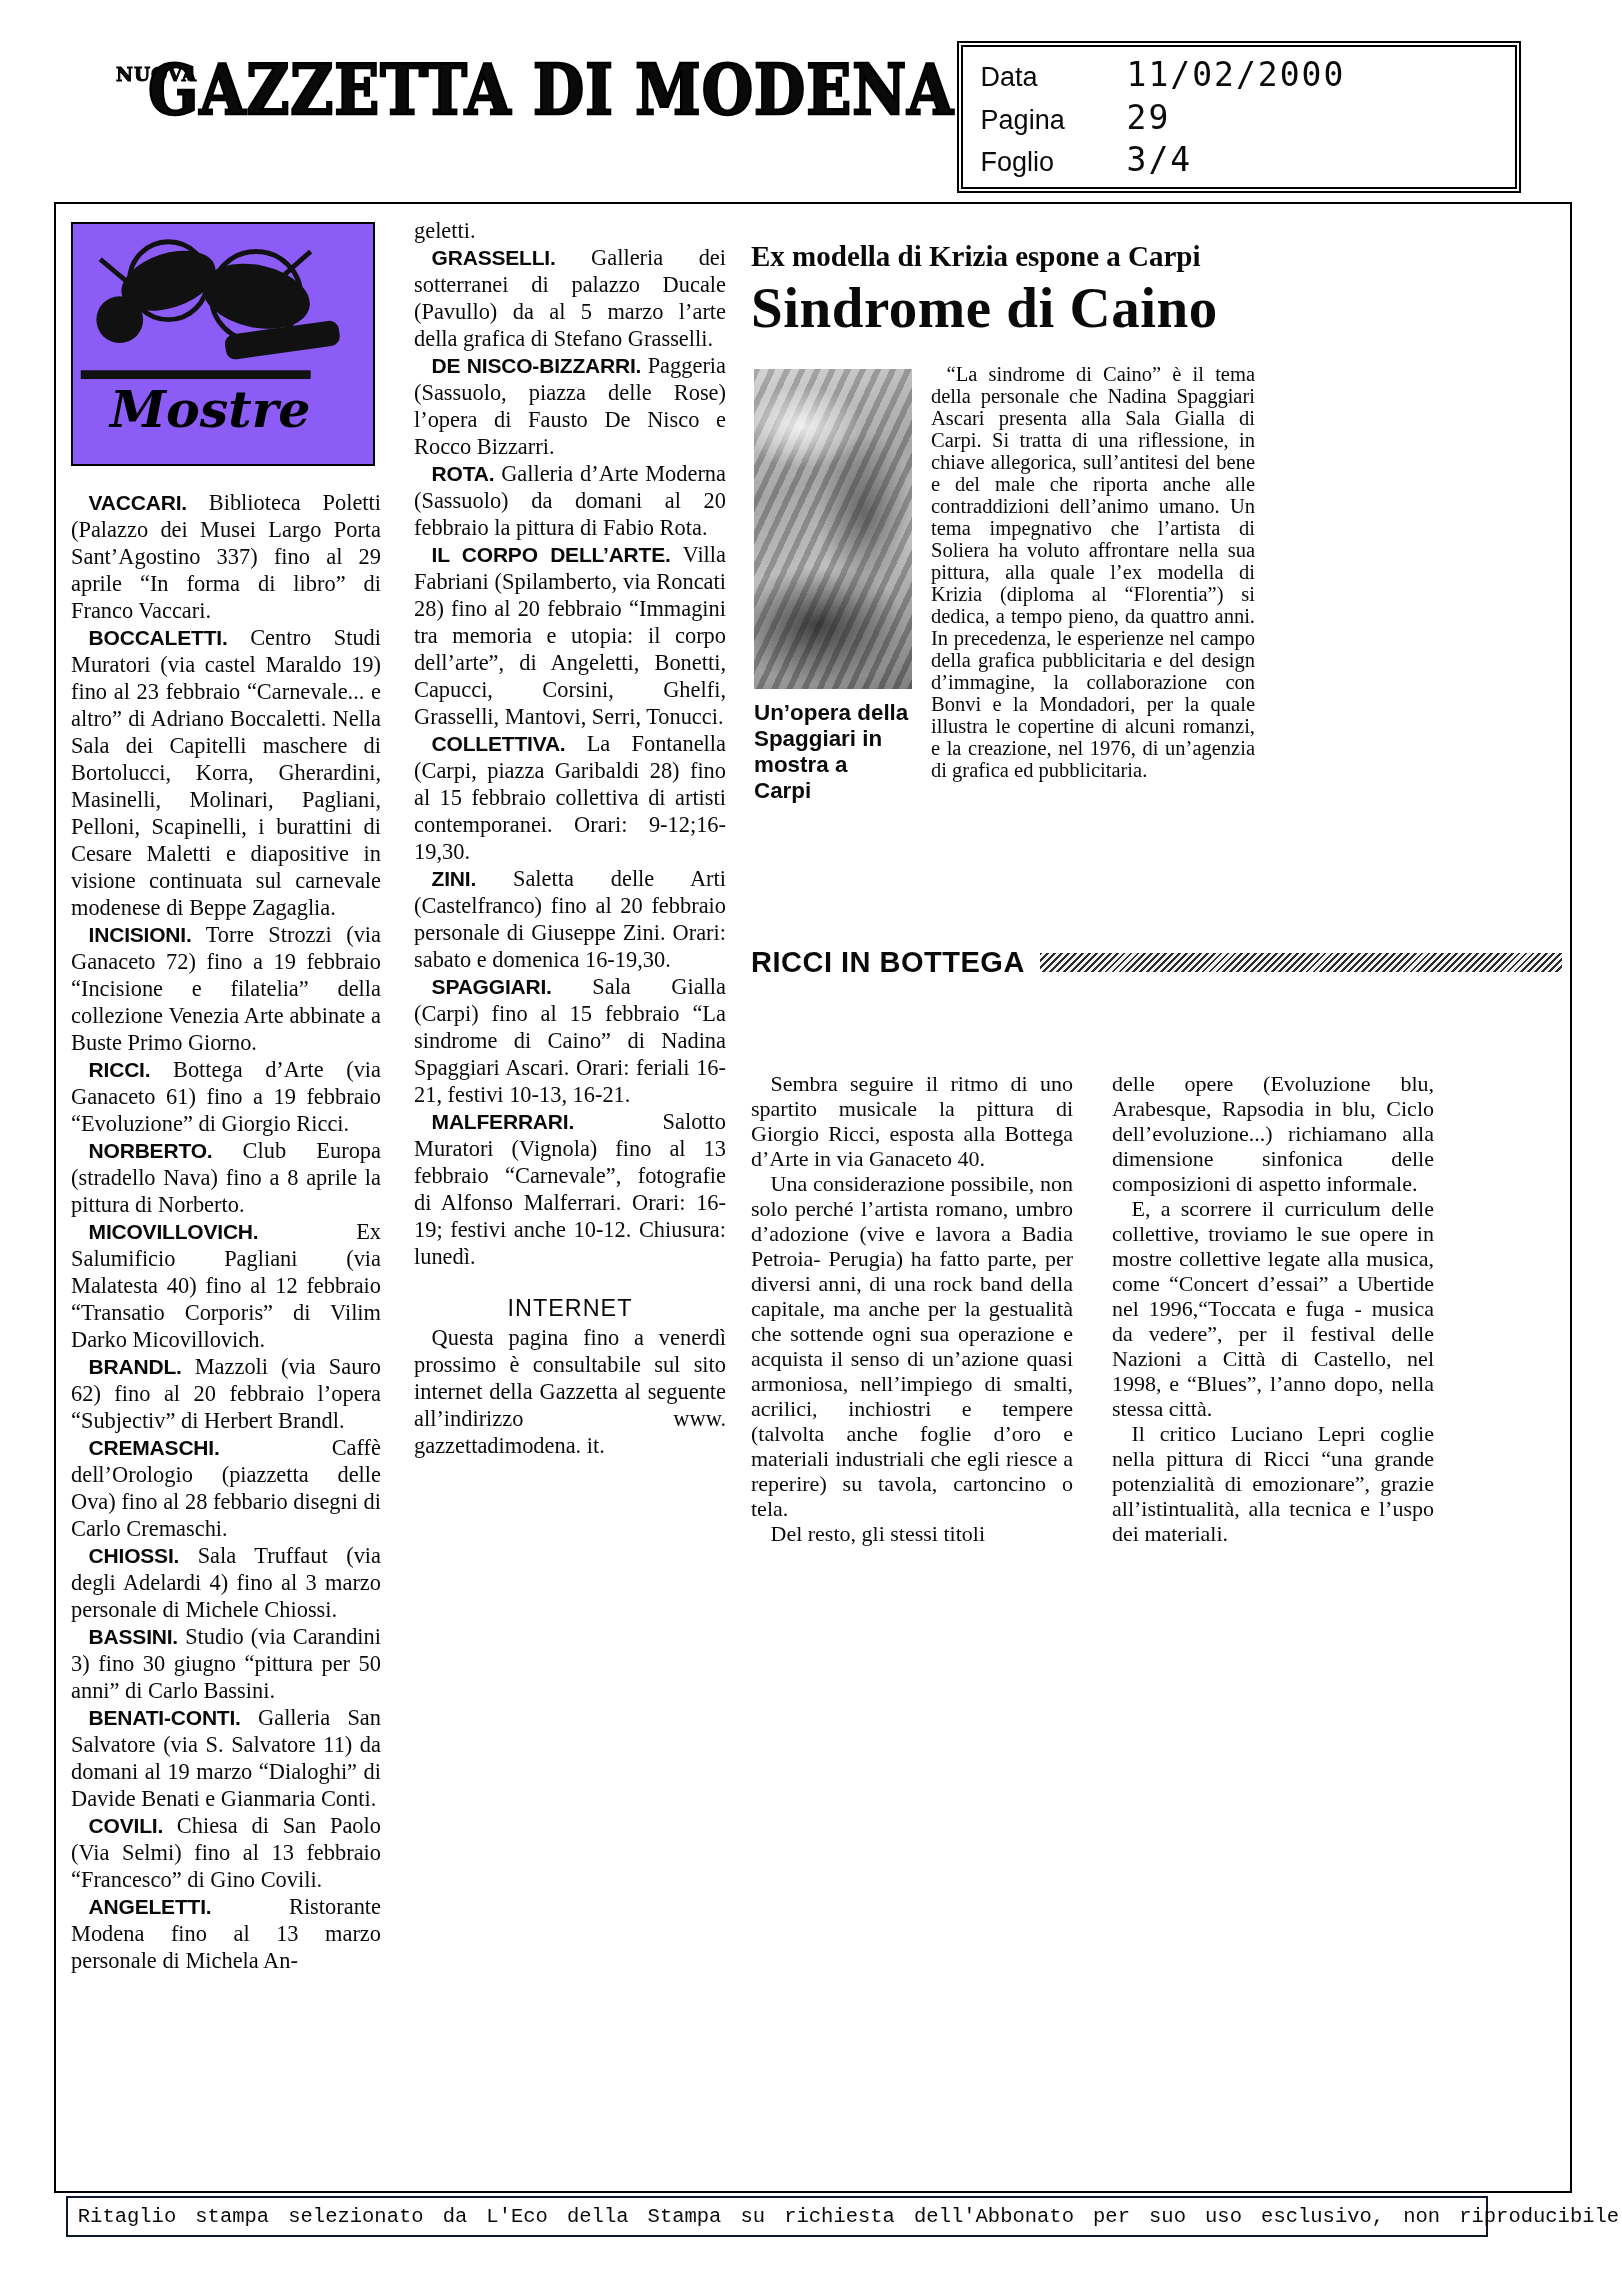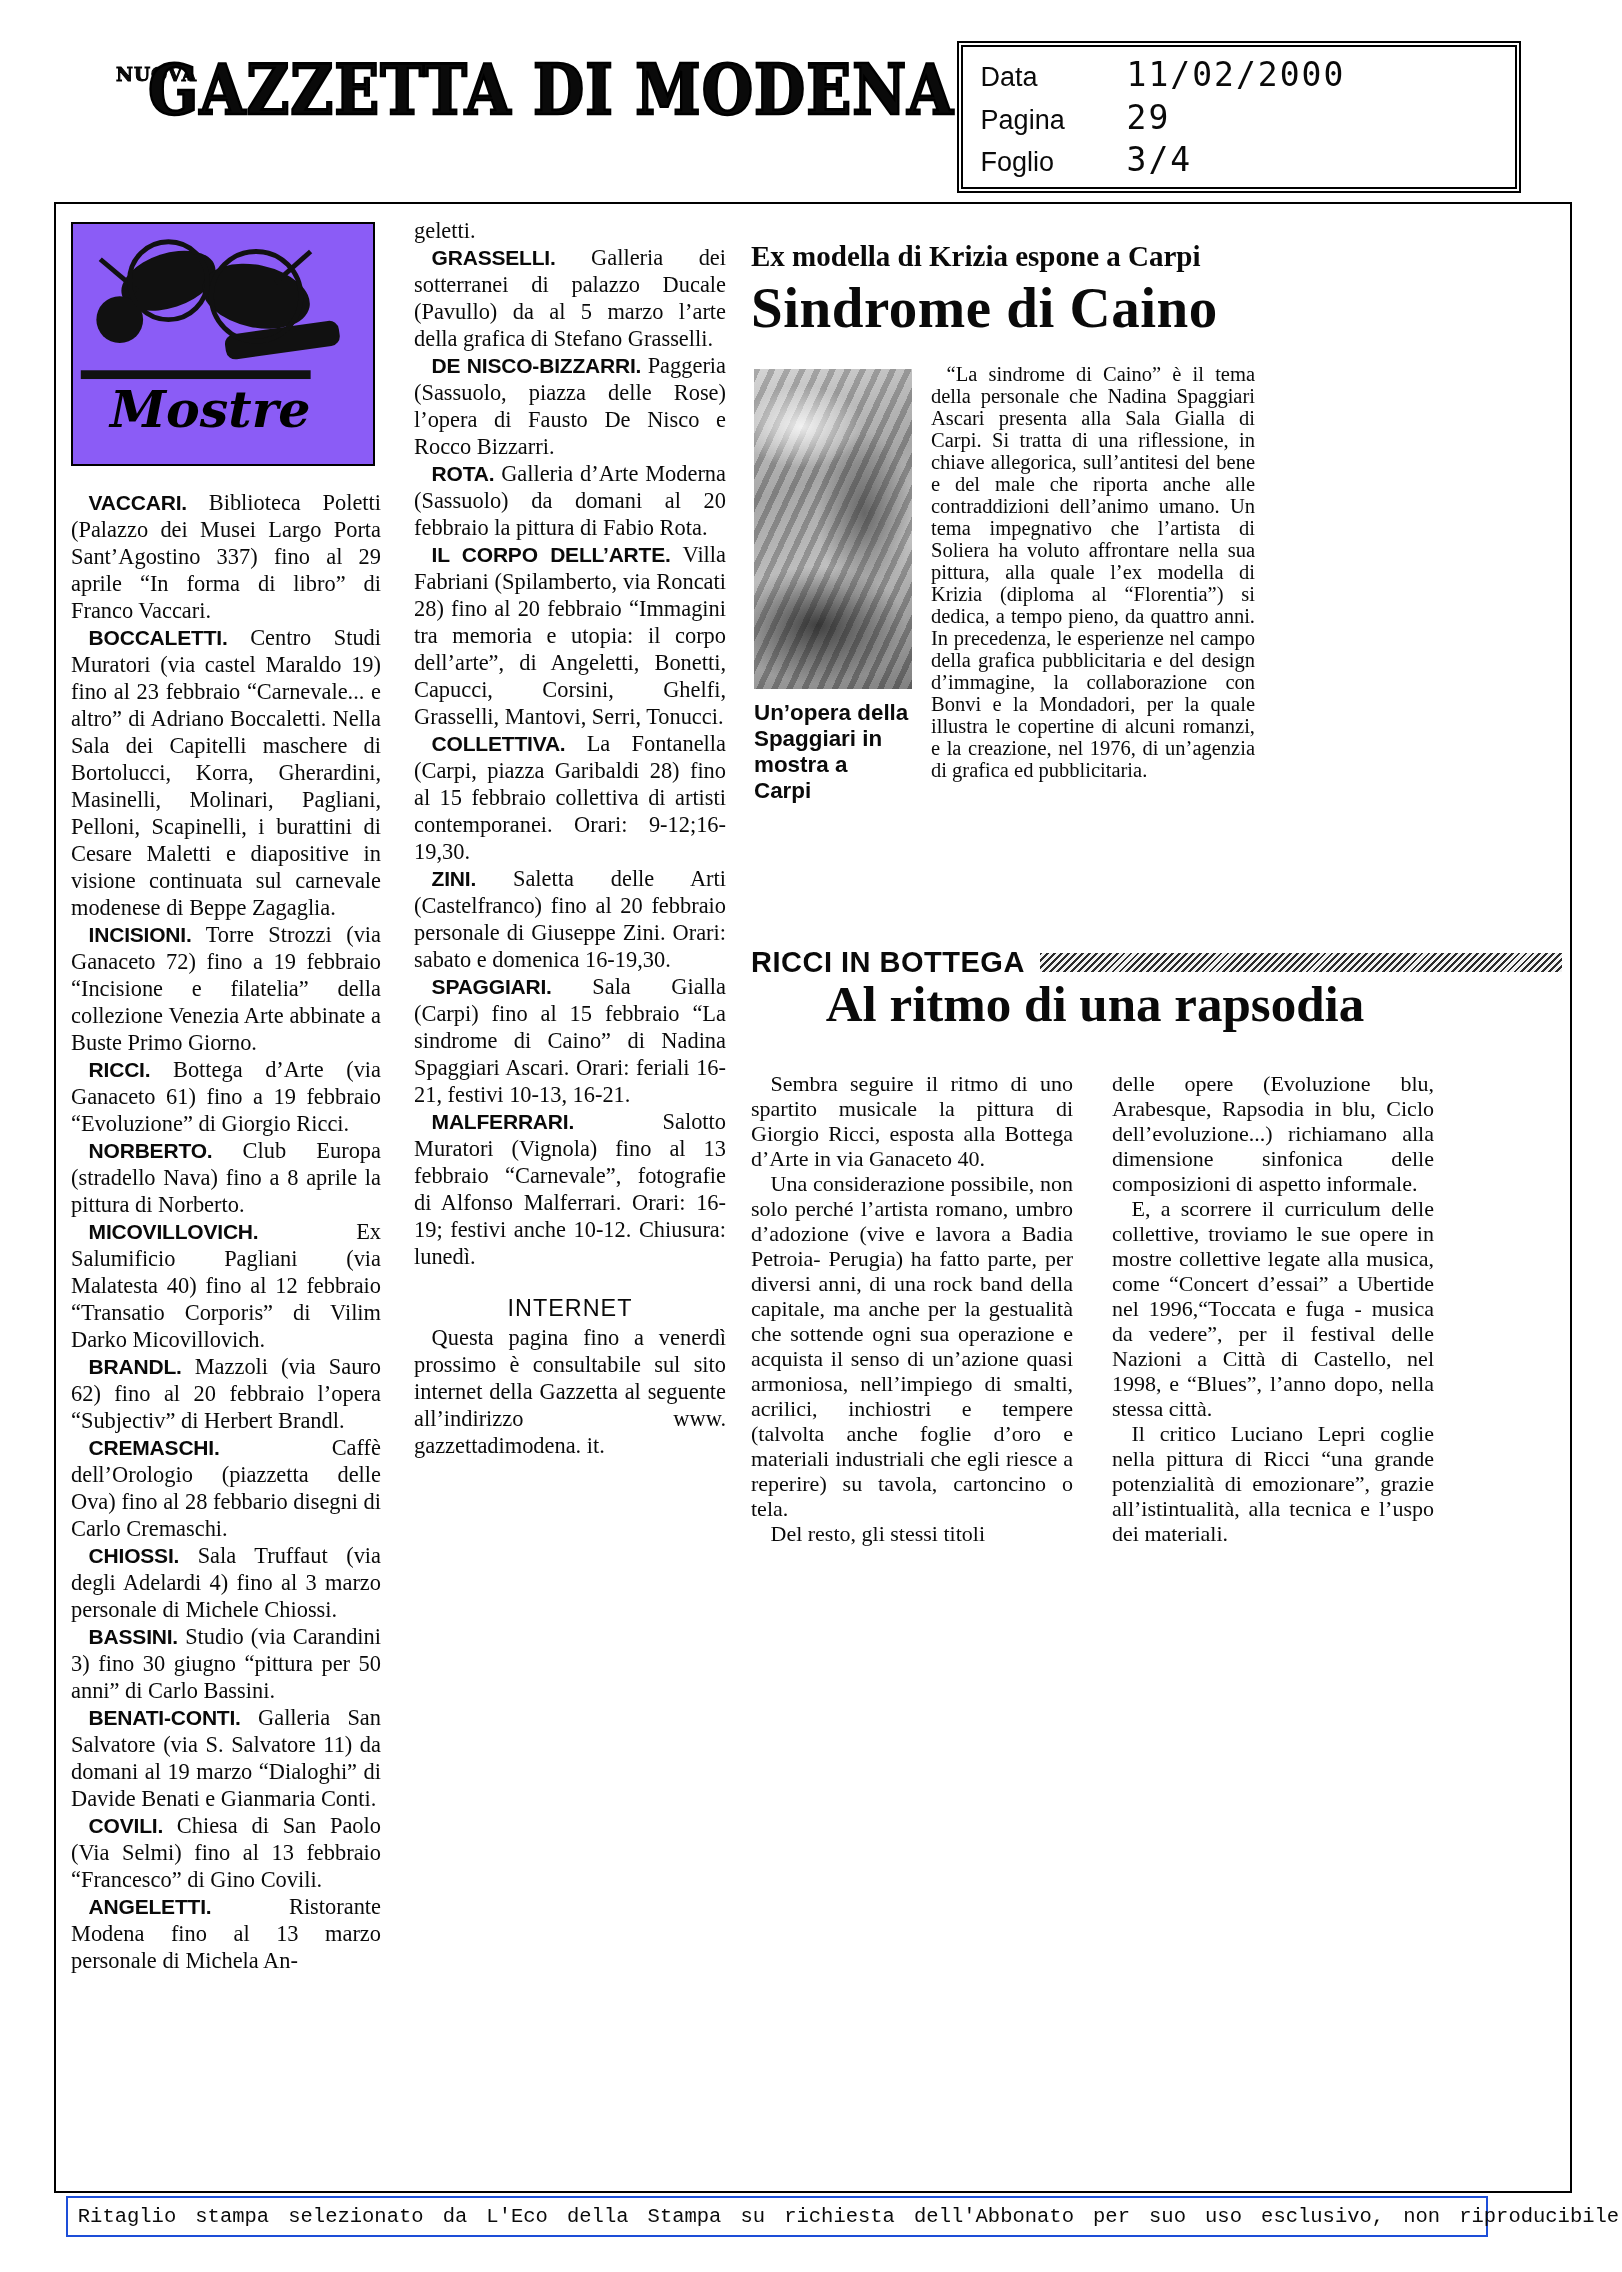--- a/index.html
+++ b/index.html
@@ -63,21 +63,21 @@
   .ricci-headline{position:absolute;left:751px;top:975px;width:688px;text-align:center;
         font-weight:bold;font-size:51px;}
   .ricci-colA{position:absolute;left:751px;top:1071px;width:322px;}
   .ricci-colB{position:absolute;left:1112px;top:1071px;width:322px;}
   .ricci-col{font-size:22px;line-height:25px;text-align:justify;hyphens:auto;}
   .ricci-col p{margin:0;text-indent:19.5px;}
   .ricci-col p.noindent{text-indent:0;}
 
   
   .footer{position:absolute;left:66px;top:2196px;width:1422px;height:41px;box-sizing:border-box;
-        border:2px solid #1d4ed8;display:flex;align-items:center;padding:0 9.8px;
+        border:2px solid #0f172a;display:flex;align-items:center;padding:0 9.8px;
         font-family:"Liberation Mono",monospace;font-size:20.5px;word-spacing:6.8px;white-space:nowrap;}
 </style>
 </head>
 <body>
 
 <div class="page">
 
   <div class="masthead-pre">NUOVA</div>
   <div class="masthead">GAZZETTA DI MODENA</div>
 
@@ -152,21 +152,20 @@
   <div class="artwork"></div>
   <div class="caption">Un’opera della Spaggiari in mostra a Carpi</div>
   <div class="caino-body">
     <p>“La sindrome di Caino” è il tema della personale che Nadina Spaggiari Ascari presenta alla Sala Gialla di Carpi. Si tratta di una riflessione, in chiave allegorica, sull’antitesi del bene e del male che riporta anche alle contraddizioni dell’animo umano. Un tema impegnativo che l’artista di Soliera ha voluto affrontare nella sua pittura, alla quale l’ex modella di Krizia (diploma al “Florentia”) si dedica, a tempo pieno, da quattro anni. In precedenza, le esperienze nel campo della grafica pubblicitaria e del design d’immagine, la collaborazione con Bonvi e la Mondadori, per la quale illustra le copertine di alcuni romanzi, e la creazione, nel 1976, di un’agenzia di grafica ed pubblicitaria.</p>
   </div>
 
   <div class="ricci-header">
     <span class="ricci-section">RICCI IN BOTTEGA</span>
     <span class="pattern-bar"></span>
   </div>
-  <div class="ricci-headline">Al ritmo di una rapsodia</div>
 
   <div class="ricci-colA ricci-col">
     <p>Sembra seguire il ritmo di uno spartito musicale la pittura di Giorgio Ricci, esposta alla Bottega d’Arte in via Ganaceto 40.</p>
     <p>Una considerazione possibile, non solo perché l’artista romano, umbro d’adozione (vive e lavora a Badia Petroia- Perugia) ha fatto parte, per diversi anni, di una rock band della capitale, ma anche per la gestualità che sottende ogni sua operazione e acquista il senso di un’azione quasi armoniosa, nell’impiego di smalti, acrilici, inchiostri e tempere (talvolta anche foglie d’oro e materiali industriali che egli riesce a reperire) su tavola, cartoncino o tela.</p>
     <p>Del resto, gli stessi titoli</p>
   </div>
   <div class="ricci-colB ricci-col">
     <p class="noindent">delle opere (Evoluzione blu, Arabesque, Rapsodia in blu, Ciclo dell’evoluzione...) richiamano alla dimensione sinfonica delle composizioni di aspetto informale.</p>
     <p>E, a scorrere il curriculum delle collettive, troviamo le sue opere in mostre collettive legate alla musica, come “Concert d’essai” a Ubertide nel 1996,“Toccata e fuga - musica da vedere”, per il festival delle Nazioni a Città di Castello, nel 1998, e “Blues”, l’anno dopo, nella stessa città.</p>
     <p>Il critico Luciano Lepri coglie nella pittura di Ricci “una grande potenzialità di emozionare”, grazie all’istintualità, alla tecnica e l’uspo dei materiali.</p>

